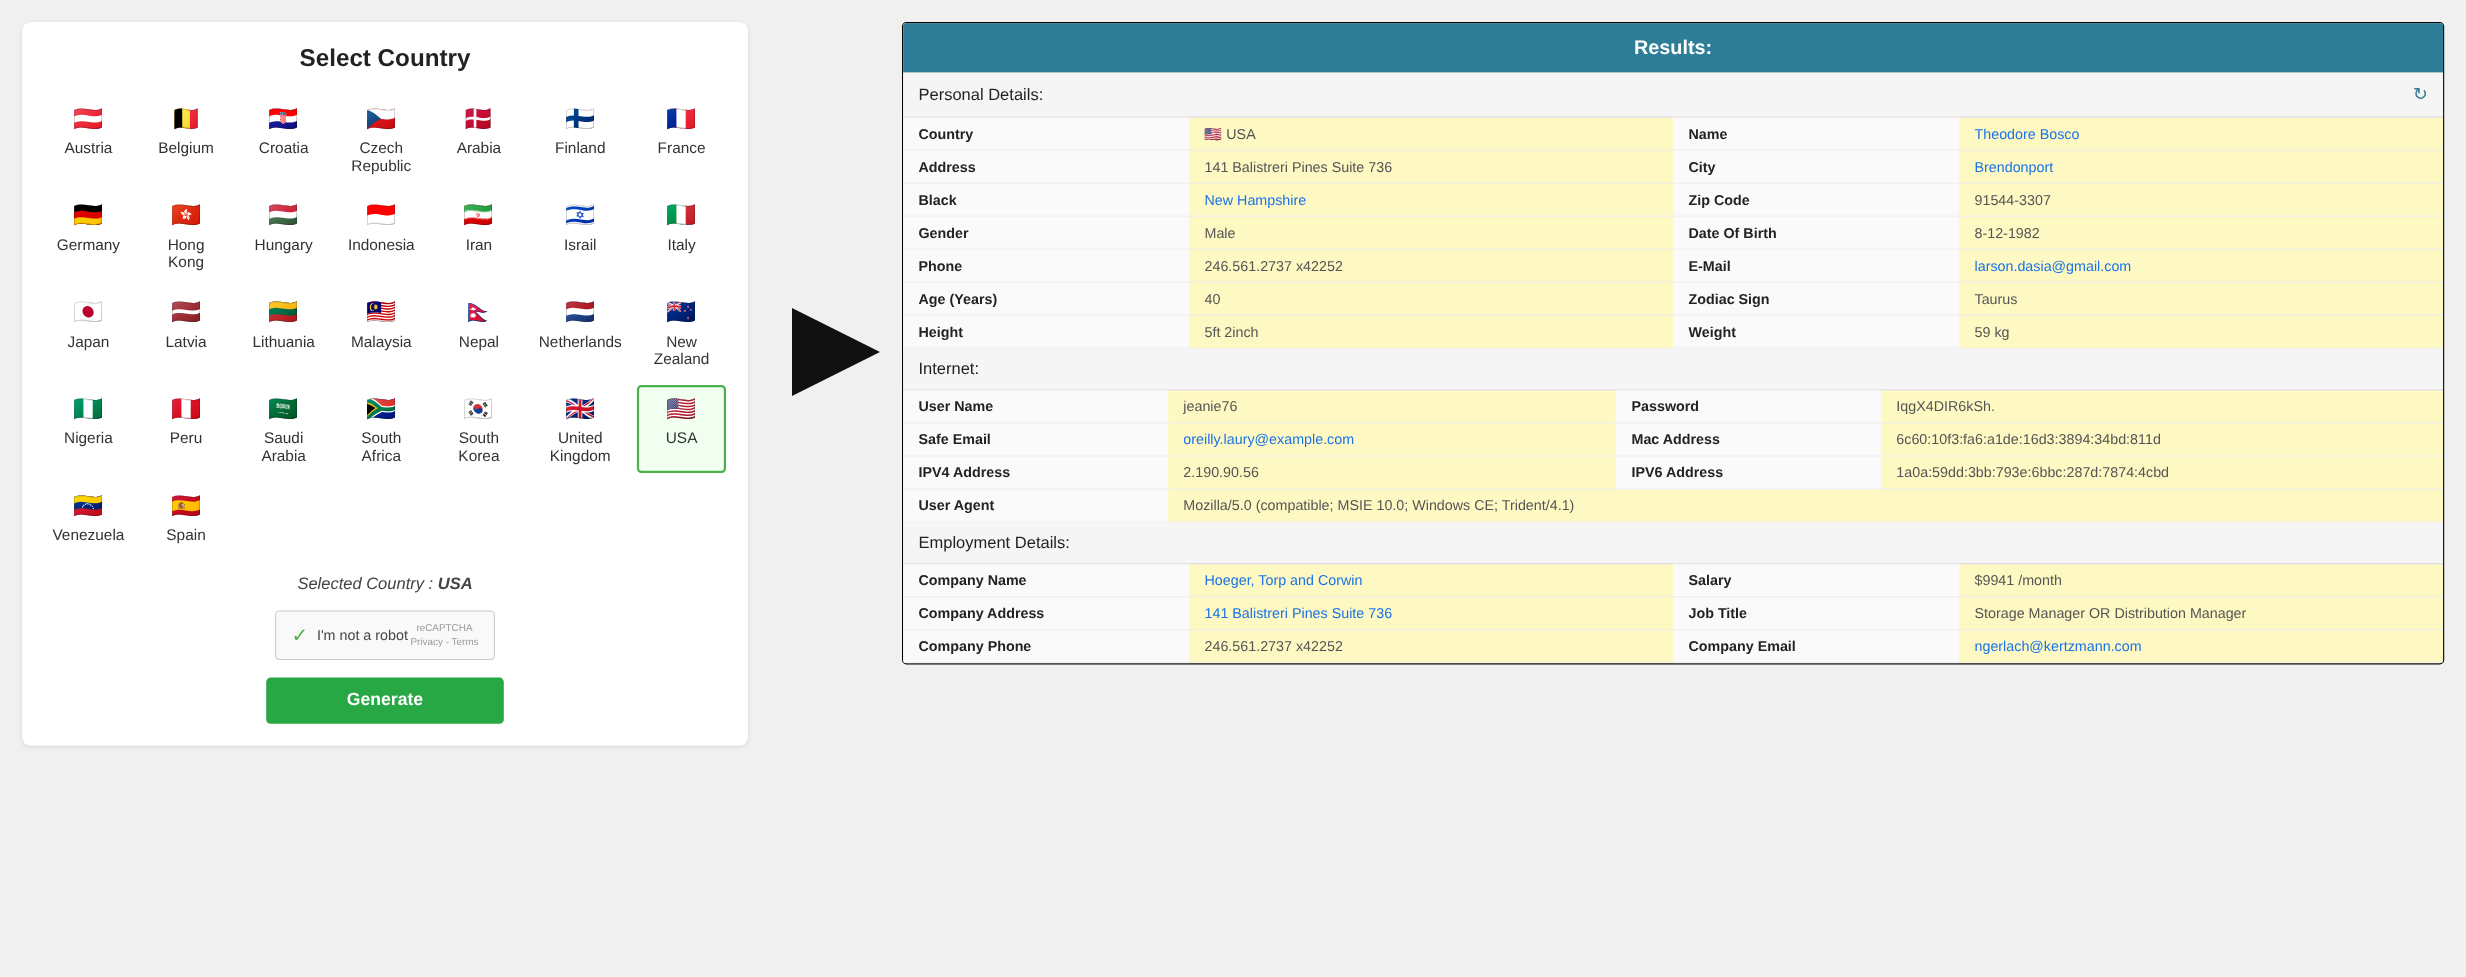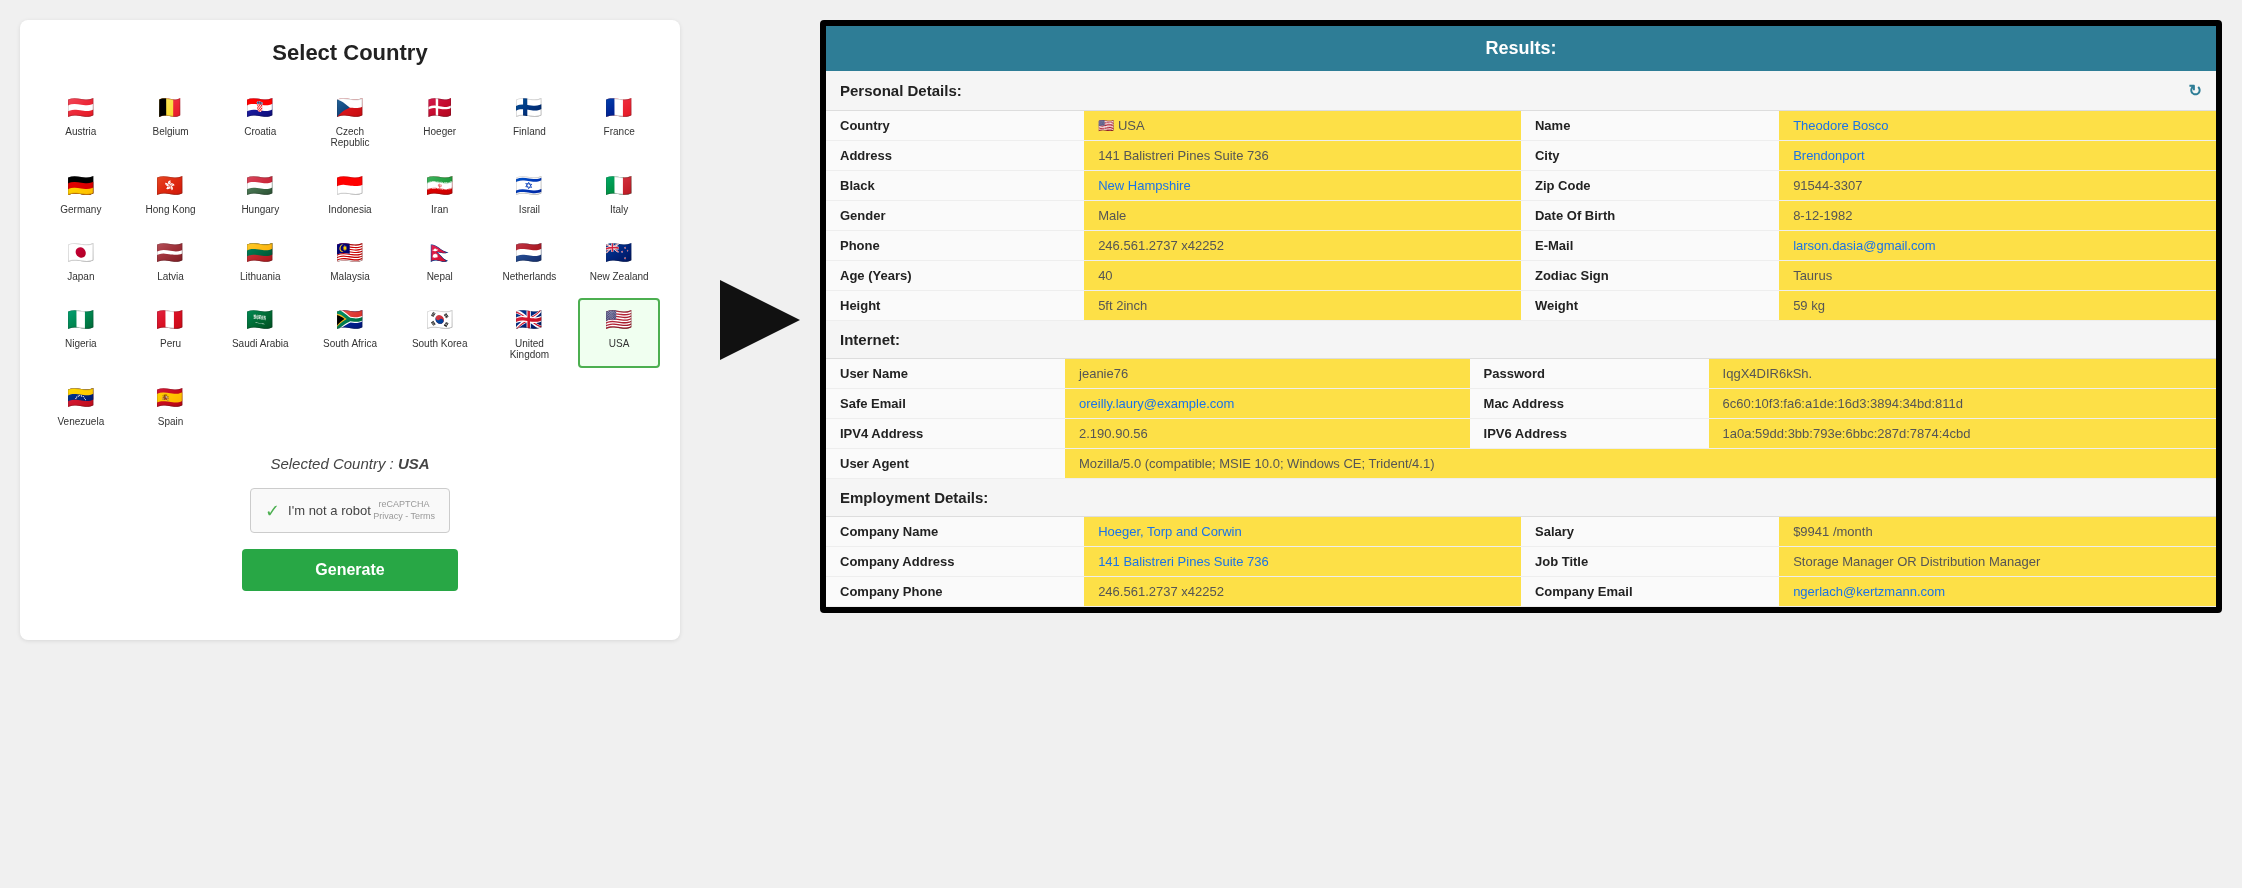--- a/index.html
+++ b/index.html
@@ -49,21 +49,21 @@
       width: 44px;
       height: 28px;
       display: flex;
       align-items: center;
       justify-content: center;
       font-size: 22px;
       margin-bottom: 4px;
     }
 
     .country-name {
-      font-size: 10px;
+      font-size: 14px;
       text-align: center;
       color: #333;
     }
 
     .selected-country {
       text-align: center;
       font-size: 15px;
       color: #444;
       margin: 10px 0 16px;
       font-style: italic;
@@ -134,41 +134,41 @@
       width: 0;
       height: 0;
       border-top: 40px solid transparent;
       border-bottom: 40px solid transparent;
       border-left: 80px solid #111;
     }
 
     .right-panel {
       flex: 1;
       margin: 20px 20px 20px 0;
-      border: 6px solid #000000;
+      border: 1px solid #000000;
       border-radius: 4px;
       overflow: hidden;
-      background: #fde047;
+      background: #fef9c3;
       min-width: 700px;
     }
 
     .results-header {
       background: #2e7d96;
       color: #fff;
       text-align: center;
       padding: 12px;
       font-size: 18px;
       font-weight: 600;
     }
 
     .section-header {
       background: #f5f5f5;
       padding: 10px 14px;
       font-size: 15px;
-      font-weight: 700;
+      font-weight: 400;
       color: #222;
       border-bottom: 1px solid #ddd;
       display: flex;
       align-items: center;
       justify-content: space-between;
       gap: 20px;
     }
 
     .refresh-icon {
       color: #2e7d96;
@@ -226,21 +226,21 @@
       <div class="country-item">
         <div class="flag">🇭🇷</div>
         <div class="country-name">Croatia</div>
       </div>
       <div class="country-item">
         <div class="flag">🇨🇿</div>
         <div class="country-name">Czech Republic</div>
       </div>
       <div class="country-item">
         <div class="flag">🇩🇰</div>
-        <div class="country-name">Hoeger</div>
+        <div class="country-name">Arabia</div>
       </div>
       <div class="country-item">
         <div class="flag">🇫🇮</div>
         <div class="country-name">Finland</div>
       </div>
       <div class="country-item">
         <div class="flag">🇫🇷</div>
         <div class="country-name">France</div>
       </div>
       <div class="country-item">

